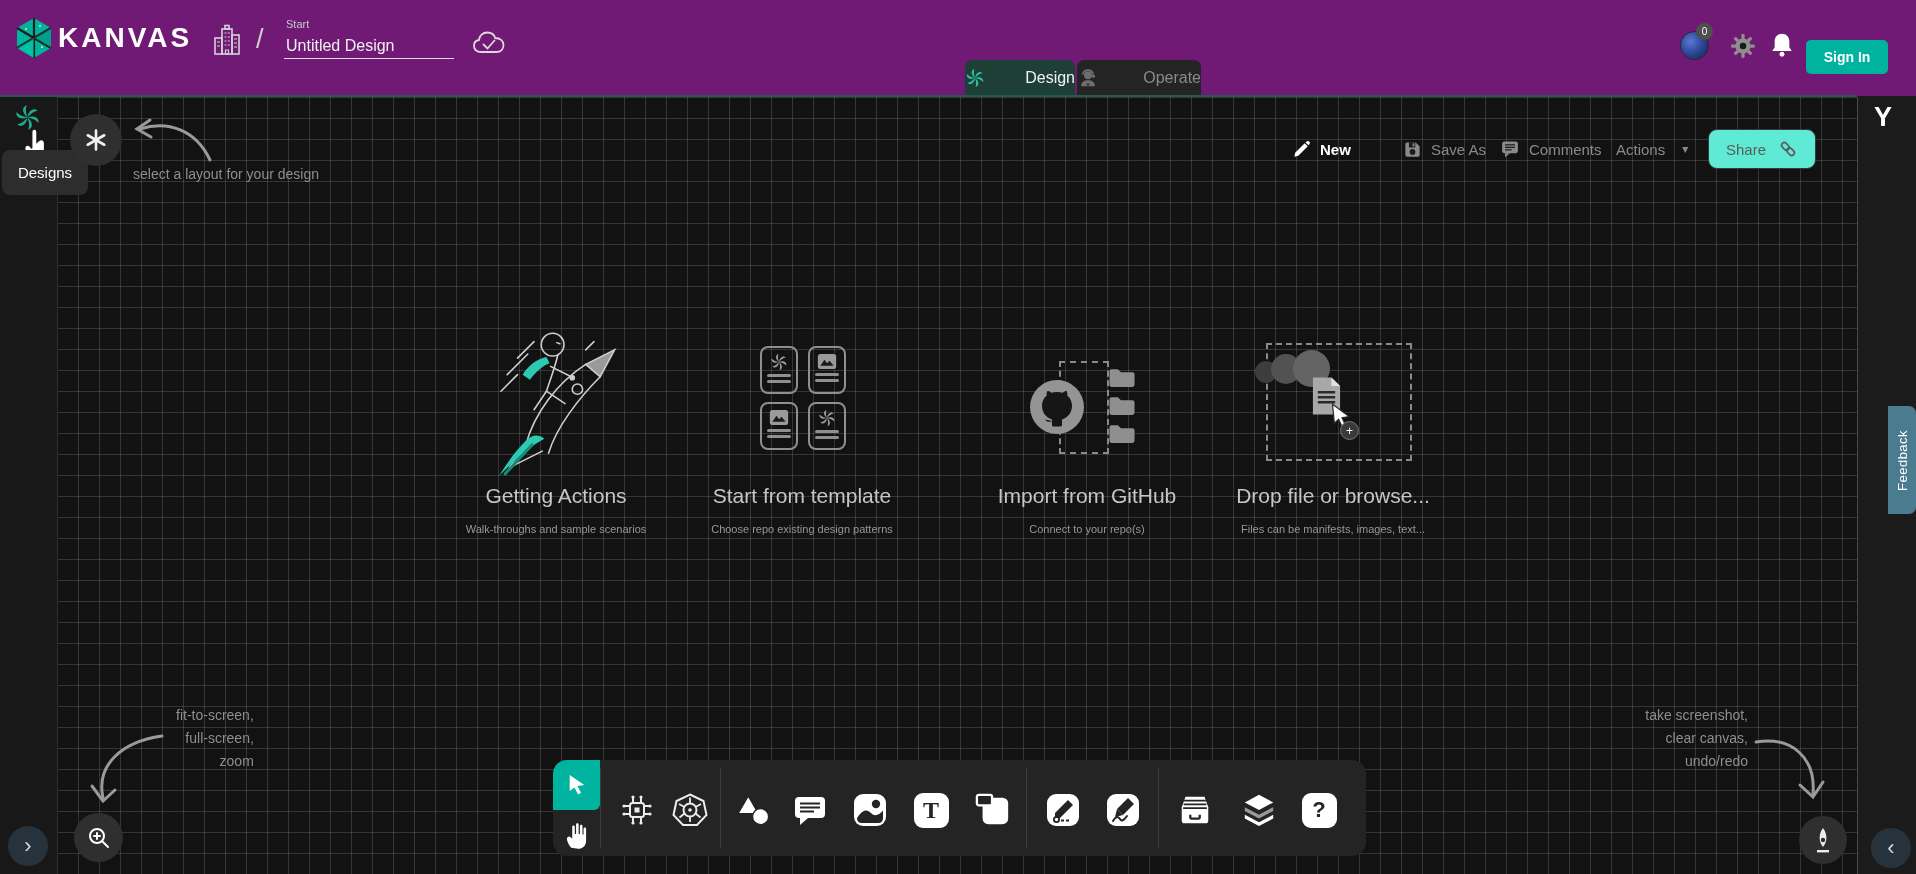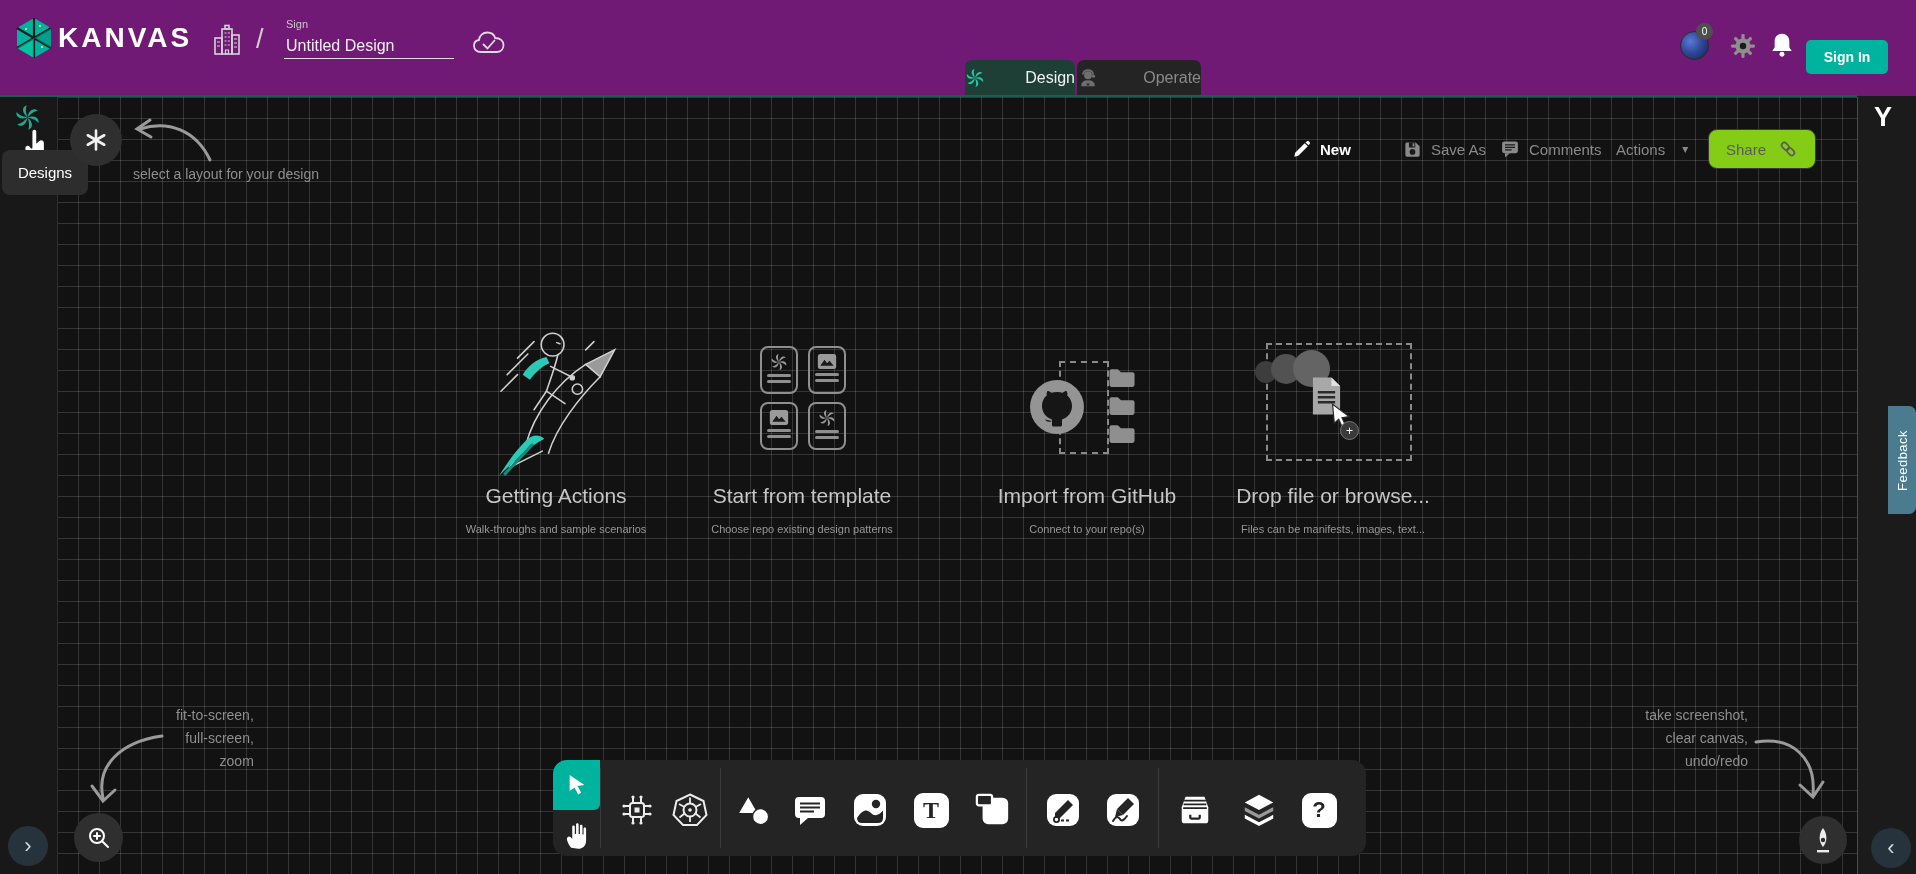--- a/index.html
+++ b/index.html
@@ -31,21 +31,21 @@
     background-size:21px 21px;}
   .lstrip{position:absolute;left:0;top:97px;width:57px;height:777px;background:#181818;border-right:1px solid #2e2e2e;}
   .rstrip{position:absolute;left:1857px;top:97px;width:59px;height:777px;background:#1b1b1b;border-left:1px solid #4a4a4a;}
   .ylogo{position:absolute;left:1874px;top:102px;font-size:27px;color:#fff;font-weight:bold;}
   .feedback{position:absolute;left:1888px;top:406px;width:28px;height:108px;background:#4a7b8f;border-radius:7px 0 0 7px;
       color:#fff;font-size:13px;display:flex;align-items:center;justify-content:center;
       writing-mode:vertical-rl;transform:rotate(180deg);letter-spacing:.5px;cursor:pointer;}
   
   .ttool{position:absolute;top:131px;height:36px;display:flex;align-items:center;gap:9px;font-size:15px;color:#8a8a8a;cursor:pointer;}
   .ttool.bright{color:#fff;font-weight:bold;}
-  .sharebox{position:absolute;left:1708px;top:129px;width:106px;height:38px;border:1px solid #383838;background:#84cc16;
+  .sharebox{position:absolute;left:1708px;top:129px;width:106px;height:38px;border:1px solid #383838;background:#5eead4;
       border-radius:9px;display:flex;align-items:center;justify-content:center;gap:12px;color:#5c5c5c;font-size:15px;}
   
   .tooltip{position:absolute;left:2px;top:150px;width:86px;height:45px;background:#2d2d2d;border-radius:8px;
       color:#fff;font-size:15px;display:flex;align-items:center;justify-content:center;}
   .circlebtn{position:absolute;border-radius:50%;background:#2f2f2f;display:flex;align-items:center;justify-content:center;cursor:pointer;}
   .hint{color:#8f8f8f;font-size:14px;position:absolute;line-height:23px;}
   
   .card-title{position:absolute;top:484px;width:260px;text-align:center;color:#c6c6c6;font-size:21px;cursor:pointer;}
   .card-sub{position:absolute;top:523px;width:280px;text-align:center;color:#979797;font-size:11px;}
   .dashed{position:absolute;border:2px dashed #8a8a8a;}
@@ -98,21 +98,21 @@
         <rect x="10" y="5" width="10" height="25"></rect>
           <rect x="13" y="1.5" width="4" height="3.5"></rect>
         <rect x="3" y="14" width="7" height="16"></rect>
           <rect x="20" y="11" width="7" height="19"></rect>
         <path d="M12.5 9h2M15.8 9h2M12.5 13h2M15.8 13h2M12.5 17h2M15.8 17h2M12.5 21h2M15.8 21h2" stroke-width="1.2"></path>
         <path d="M5 18h3M5 22h3M22 15h3M22 19h3M22 23h3" stroke-width="1.2"></path>
         <path d="M13.5 26h3v4h-3z" stroke-width="1.2"></path>
       </svg>
     </div>
     <div class="slash">/</div>
-    <div class="name-label">Sign</div>
+    <div class="name-label">Start</div>
     <input class="name-input" value="Untitled Design" style="">
     <div class="abs" style="left:472px;top:29px;">
       <svg width="34" height="28" viewBox="0 0 34 28" fill="none" stroke="#dcdcdc" stroke-width="1.8">
         <path d="M9 23 C4.5 23 2 20.4 2 16.8 C2 13.6 4.2 11.4 7 11 C7.3 6.5 10.8 3.5 15.4 3.5 C19.3 3.5 22.2 5.7 23.2 9 C28 9 31.5 11.8 31.5 16 C31.5 20 28.8 23 24.5 23 Z"></path>
         <path d="M11.5 15.5 L15.5 19.5 L22.5 11.5" stroke-linecap="round"></path>
       </svg>
     </div>
 
     <div class="tab design">
       <svg width="20" height="20" viewBox="0 0 24 24">

